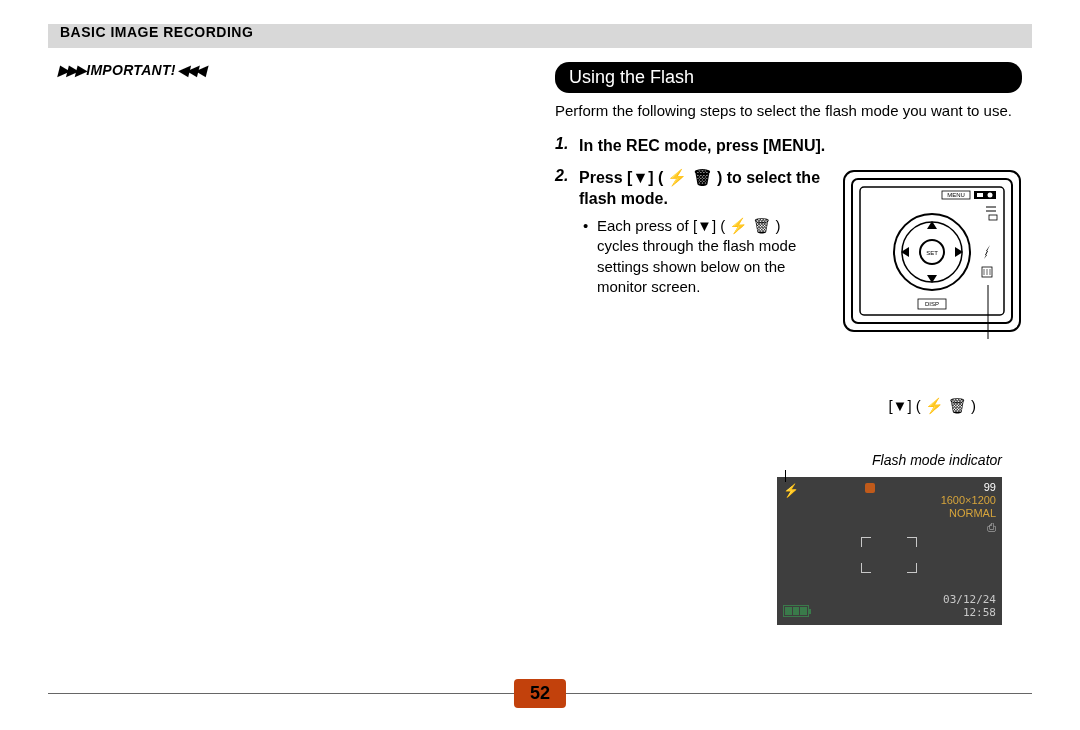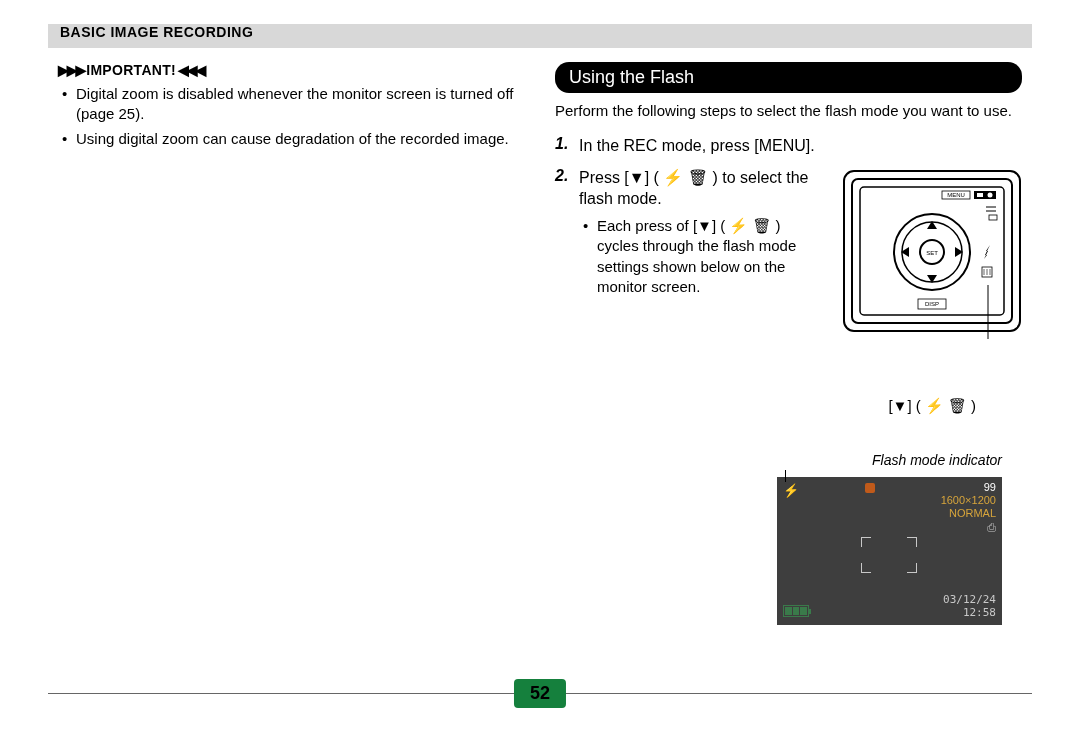--- a/index.html
+++ b/index.html
@@ -43,20 +43,21 @@
   .col-left, .col-right {
     flex: 1;
     font-size: 15px;
     color: #000;
   }
   .important-head {
     font-weight: bold;
     font-size: 14px;
     margin-bottom: 6px;
     letter-spacing: 0.3px;
+    font-style: italic;
   }
   .important-head .arrows {
     font-family: Arial;
     letter-spacing: -2px;
   }
   ul.bullets {
     list-style: none;
     padding-left: 18px;
   }
   ul.bullets li {
@@ -99,21 +100,21 @@
   ol.steps > li::before {
     content: counter(step) ".";
     position: absolute;
     left: 0;
     top: 0;
     font-style: italic;
     font-weight: bold;
     font-size: 16px;
   }
   .step-title {
-    font-weight: normal;
+    font-weight: bold;
     font-size: 16px;
     line-height: 1.35;
   }
   .step2-row {
     display: flex;
     align-items: flex-start;
     gap: 16px;
   }
   .step2-text {
     flex: 1;
@@ -237,45 +238,41 @@
     bottom: 36px;
     height: 1px;
     background: linear-gradient(to right, #000 0, #000 100%);
     opacity: 0.6;
   }
   .page-num {
     position: absolute;
     left: 50%;
     transform: translateX(-50%);
     bottom: 22px;
-    background: #15803d;
+    background: #c2410c;
     color: #000;
     font-weight: bold;
     font-size: 18px;
     padding: 4px 16px;
     border-radius: 4px;
   }
 </style>
 </head>
 <body>
 
 <div class="page">
   <div class="header-bar">
     <span>BASIC IMAGE RECORDING</span>
   </div>
 
   <div class="content">
     <div class="col-left">
       <div class="important-head">
         <span class="arrows">▶▶▶ </span><span>IMPORTANT!</span><span class="arrows"> ◀◀◀</span>
       </div>
-      <ul class="bullets">
-        <li>Digital zoom is disabled whenever the monitor screen is turned off (page 25).</li>
-        <li>Using digital zoom can cause degradation of the recorded image.</li>
-      </ul>
     </div>
 
     <div class="col-right" style="position:relative;">
       <div class="section-head">
         <span>Using the Flash</span>
       </div>
       <div class="intro">Perform the following steps to select the flash mode you want to use.</div>
 
       <ol class="steps">
         <li>

